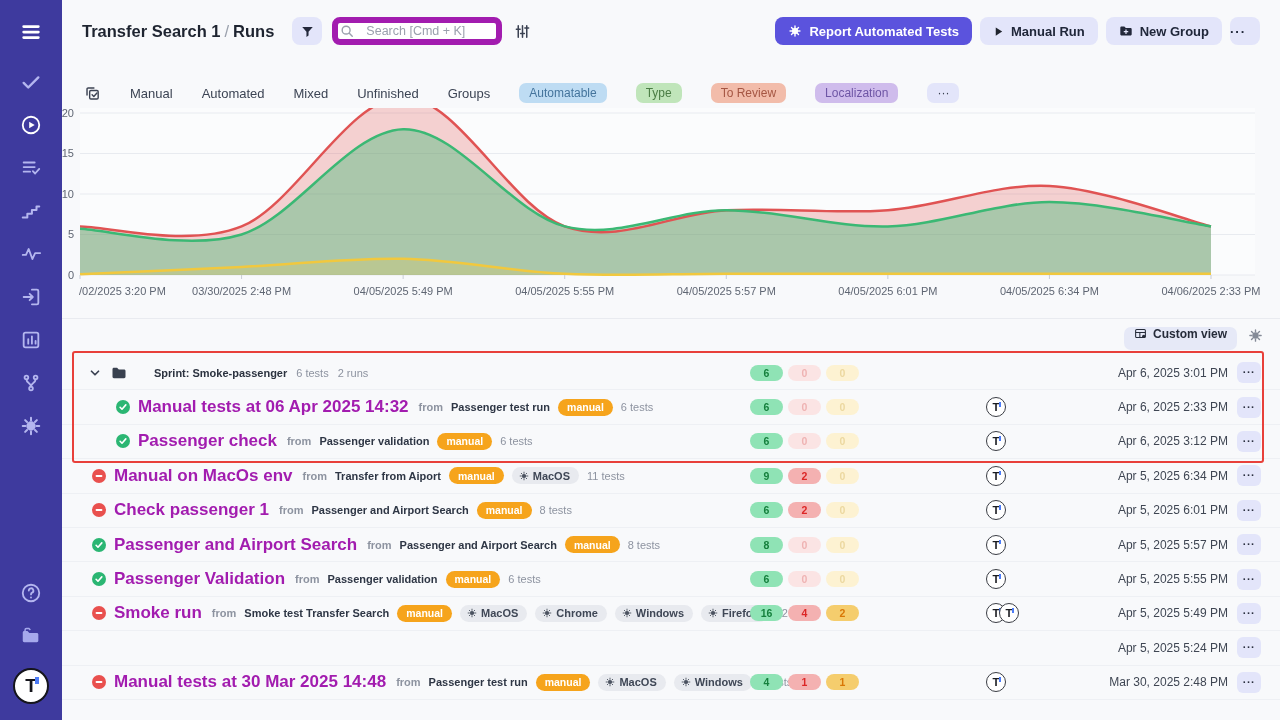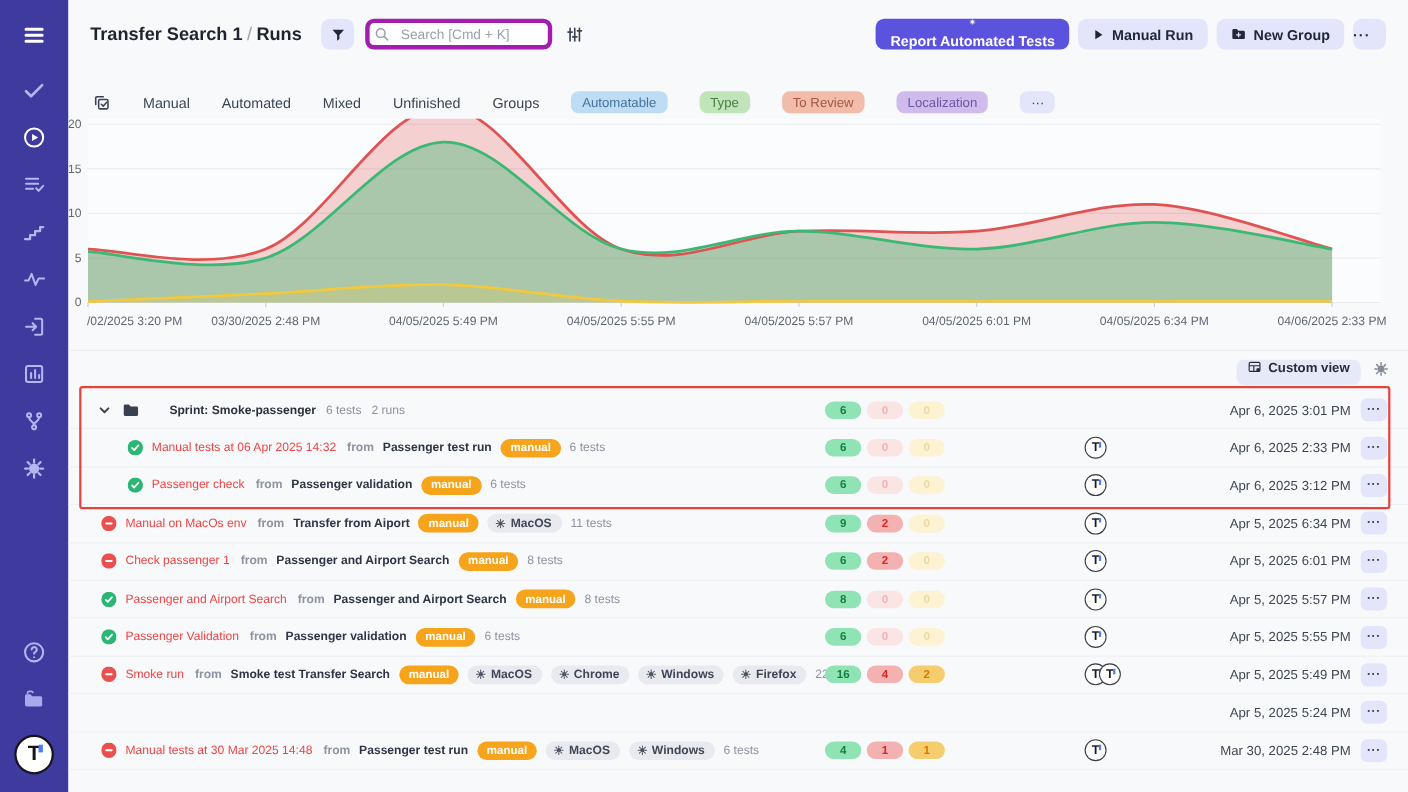--- a/index.html
+++ b/index.html
@@ -24,31 +24,31 @@
 
   
   .header { position:absolute; left:0; top:0; width:100%; height:62px; display:flex;
     align-items:center; padding:0 20px; }
   .title { font-size:16.5px; font-weight:bold; color:#1e2430; white-space:nowrap; }
   .title .sep { color:#9aa0ac; font-weight:normal; padding:0 4px; }
   .icon-btn { height:28px; border:none; border-radius:8px; background:#e3e5fa; cursor:pointer;
     display:flex; align-items:center; justify-content:center; }
   .filter-btn { width:30px; margin-left:18px; }
   .search-wrap { position:relative; margin-left:10px; }
-  .search-wrap input { width:170px; height:28px; border:4px solid #a21caf; border-radius:8px;
+  .search-wrap input { width:170px; height:28px; border:6px solid #a21caf; border-radius:8px;
     background:#fff; padding:0 8px 0 28px; font-size:12.5px; color:#333a47; outline:none;
     font-family:"Liberation Sans", sans-serif; }
   .search-wrap input::placeholder { color:#9aa0ad; }
   .search-wrap svg { position:absolute; left:8px; top:7px; }
   .sliders { margin-left:12px; cursor:pointer; }
   .hdr-actions { margin-left:auto; display:flex; gap:8px; align-items:center; }
   .btn { height:28px; border:none; border-radius:8px; font-size:13px; font-weight:600;
     display:flex; align-items:center; gap:7px; padding:0 13px; cursor:pointer;
     font-family:"Liberation Sans", sans-serif; }
-  .btn-primary { background:#5b53dd; color:#fff;flex-direction:column; }
+  .btn-primary { background:#5b53dd; color:#fff; }
   .btn-light { background:#e3e5fa; color:#20273a; }
   .btn-more { width:30px; padding:0; font-weight:bold; letter-spacing:1px; }
 
   
   .tabs { position:absolute; left:0; top:80px; width:100%; height:26px; display:flex;
     align-items:center; gap:29px; padding-left:22px; }
   .tab { font-size:13px; font-weight:500; color:#3c4454; cursor:pointer; white-space:nowrap; }
   .tag-pill { font-size:12px; font-weight:500; padding:3px 10px; border-radius:7px; cursor:pointer;
     white-space:nowrap; }
 
@@ -60,21 +60,21 @@
     display:flex; gap:6px; padding:0 10px; font-family:"Liberation Sans", sans-serif;}
   .view-gear { position:absolute; right:17px; top:9px; background:none; border:none; cursor:pointer; }
 
   
   .list { position:absolute; left:0; top:356px; width:100%; }
   .row { position:relative; height:34.4px; display:flex; align-items:center;
     border-bottom:1px solid #eef0f4; cursor:pointer; }
   .row-left { display:flex; align-items:center; gap:8px; padding-left:30px; white-space:nowrap; }
   .row-left.grp { padding-left:26px; gap:9px; }
   .row-left.ind { padding-left:54px; }
-  .r-name { font-size:11px; font-weight:400; color:#ef4444; }
+  .r-name { font-size:17px; font-weight:700; color:#a21caf; }
   .g-name { font-size:11px; font-weight:700; color:#2b323f;margin-left:18px; }
   .meta { font-size:11px; color:#8d93a0; }
   .from-lb { font-size:11px; color:#8d93a0; margin-left:2px;font-weight:bold; }
   .src { font-size:11px; font-weight:bold; color:#2e3645; }
   .pill-manual { background:#f6a41c; color:#fff; font-size:10.5px; font-weight:bold;
     padding:2.5px 9px; border-radius:9px; }
   .chip { background:#e8eaef; color:#3f4756; font-size:11px; font-weight:600; padding:2.5px 9px 2.5px 7px;
     border-radius:10px; display:flex; align-items:center; gap:4px; }
   .counts { position:absolute; left:688px; display:flex; gap:5px; }
   .cpill { width:33px; height:16px; border-radius:9px; font-size:10.5px; font-weight:bold;

